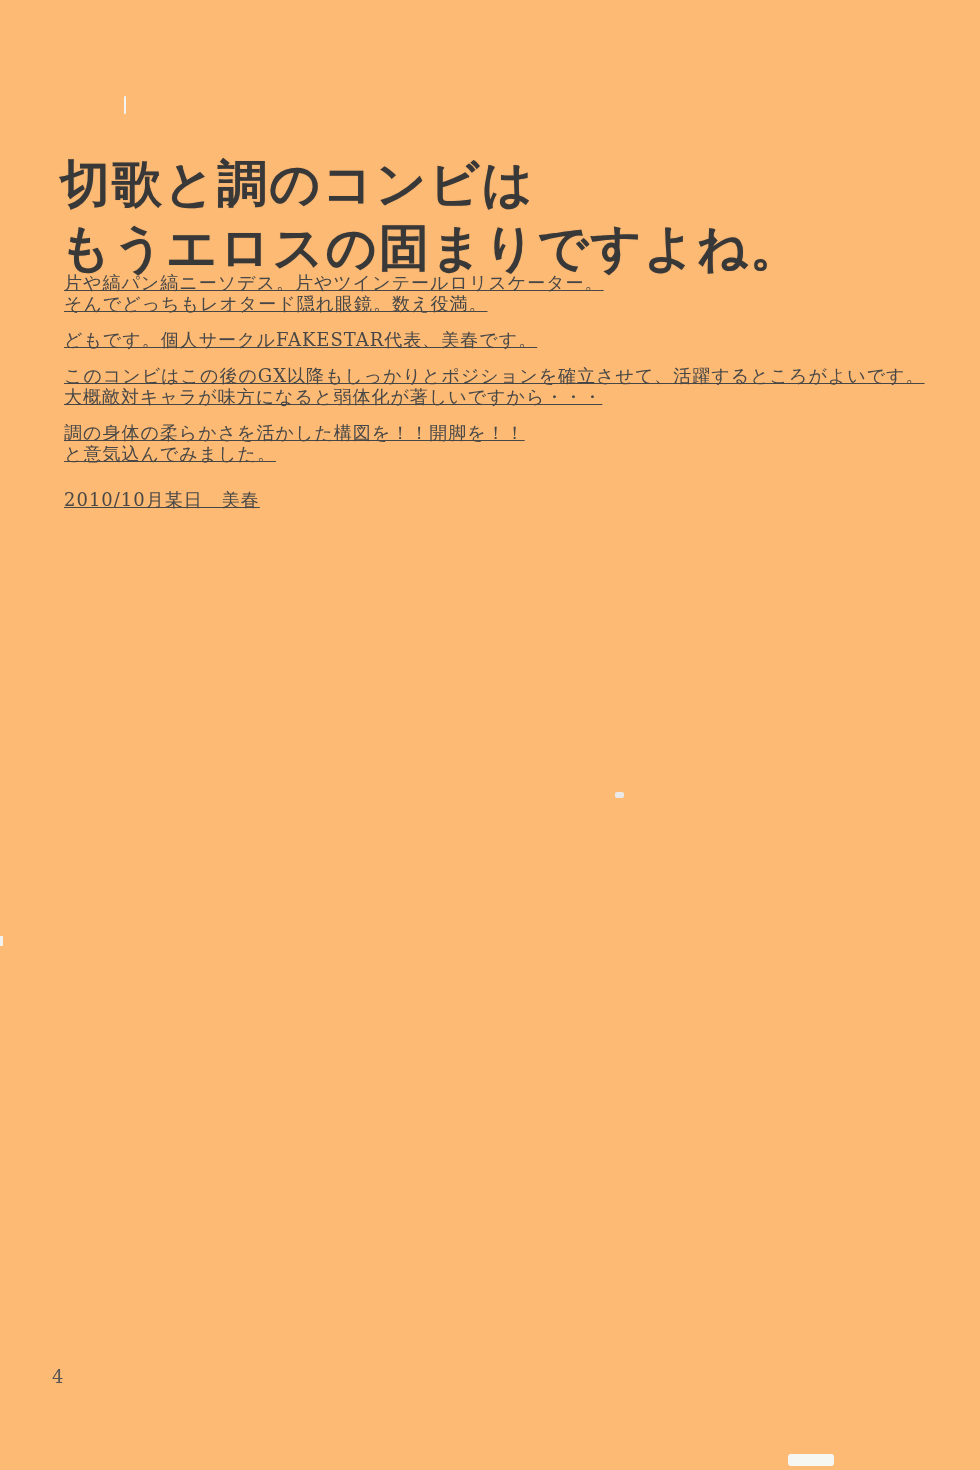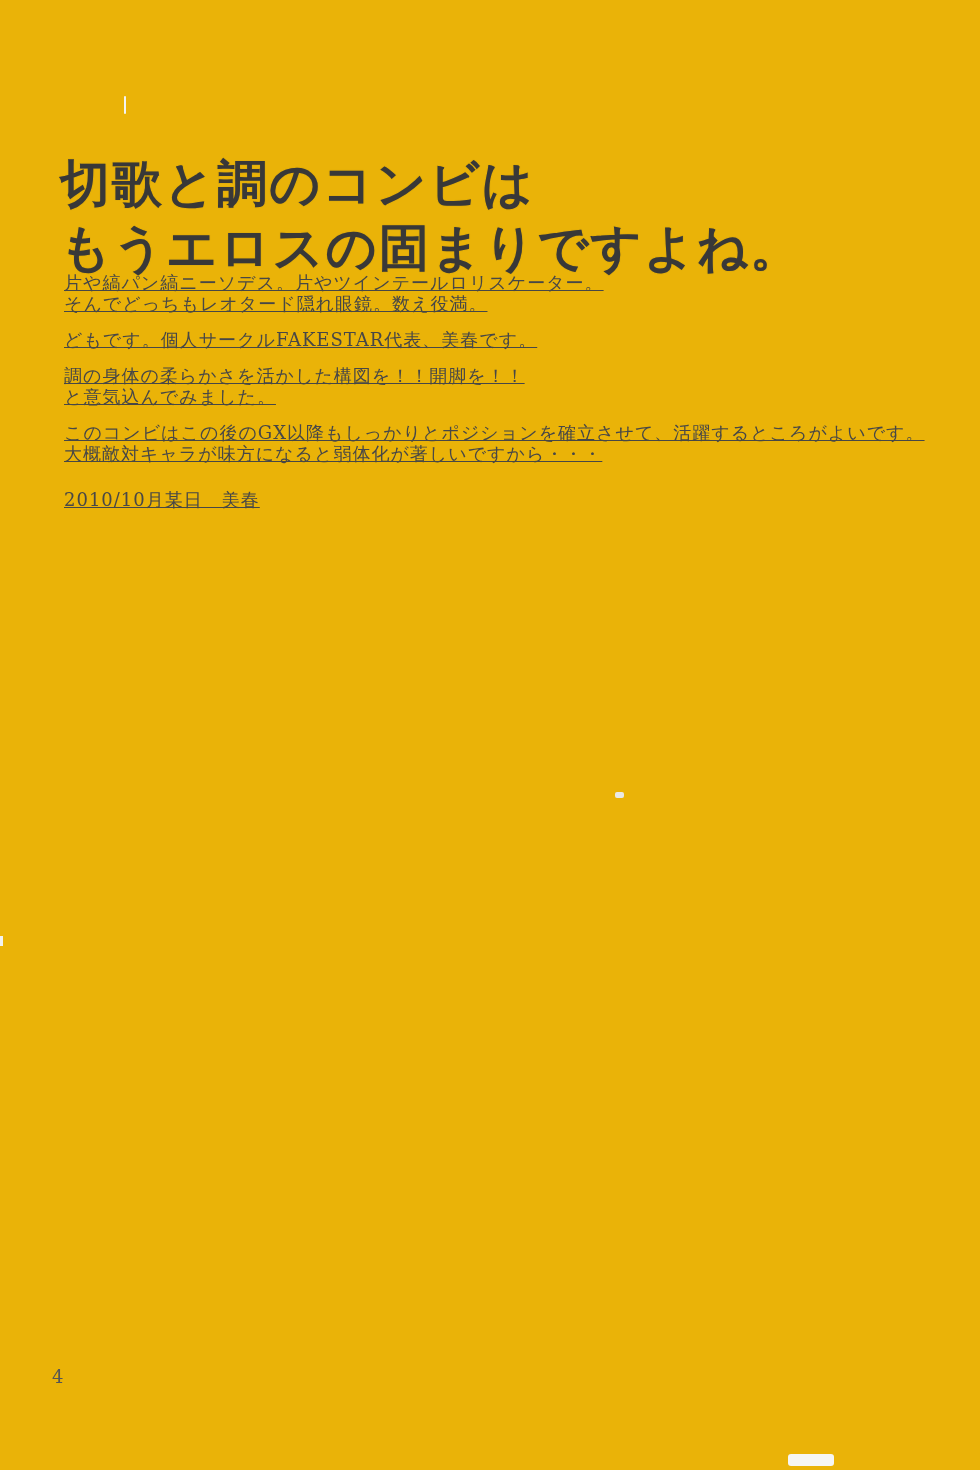--- a/index.html
+++ b/index.html
@@ -5,21 +5,21 @@
   html, body {
     margin: 0;
     padding: 0;
     background: #e9e9e9;
   }
   .page {
     position: relative;
     width: 980px;
     height: 1470px;
     margin: 0 auto;
-    background: #eab308;
+    background: #fdba74;
     overflow: hidden;
     font-family: "DejaVu Serif", "Liberation Serif", serif;
   }
   .heading {
     position: absolute;
     left: 60px;
     top: 118px;
     font-size: 50px;
     line-height: 64px;
     font-weight: bold;
@@ -96,24 +96,24 @@
 
 <div class="page">
 
   <h1 class="heading">切歌と調のコンビは
 もうエロスの固まりですよね。</h1>
 
   <div class="body-text">
     <p>片や縞パン縞ニーソデス。片やツインテールロリスケーター。
 そんでどっちもレオタード隠れ眼鏡。数え役満。</p>
     <p>どもです。個人サークルFAKESTAR代表、美春です。</p>
+    <p>このコンビはこの後のGX以降もしっかりとポジションを確立させて、活躍するところがよいです。
+大概敵対キャラが味方になると弱体化が著しいですから・・・</p>
     <p>調の身体の柔らかさを活かした構図を！！開脚を！！
 と意気込んでみました。</p>
-    <p>このコンビはこの後のGX以降もしっかりとポジションを確立させて、活躍するところがよいです。
-大概敵対キャラが味方になると弱体化が著しいですから・・・</p>
     <p class="signature">2010/10月某日　美春</p>
   </div>
 
   <div class="page-number">4</div>
 
   <div class="speck-1"></div>
   <div class="speck-2"></div>
   <div class="speck-3"></div>
   <div class="speck-4"></div>
 

